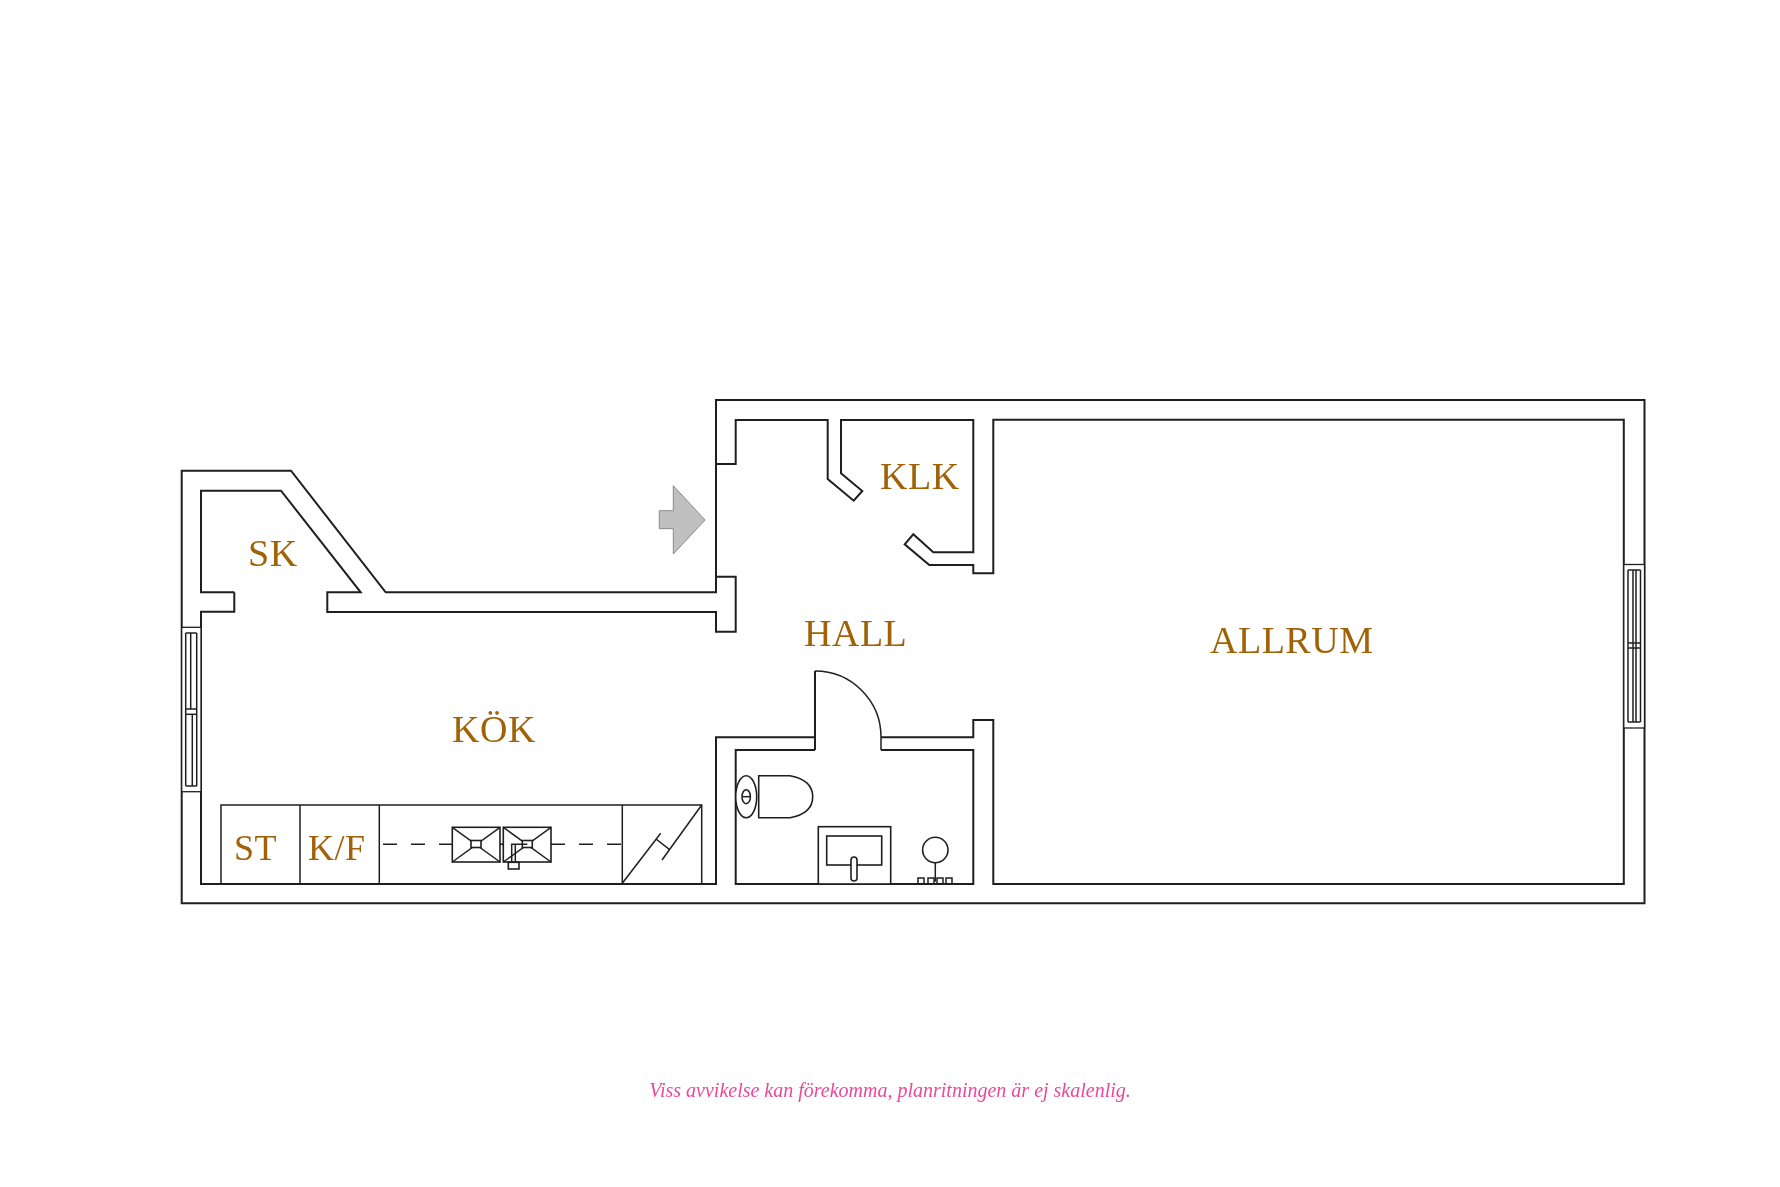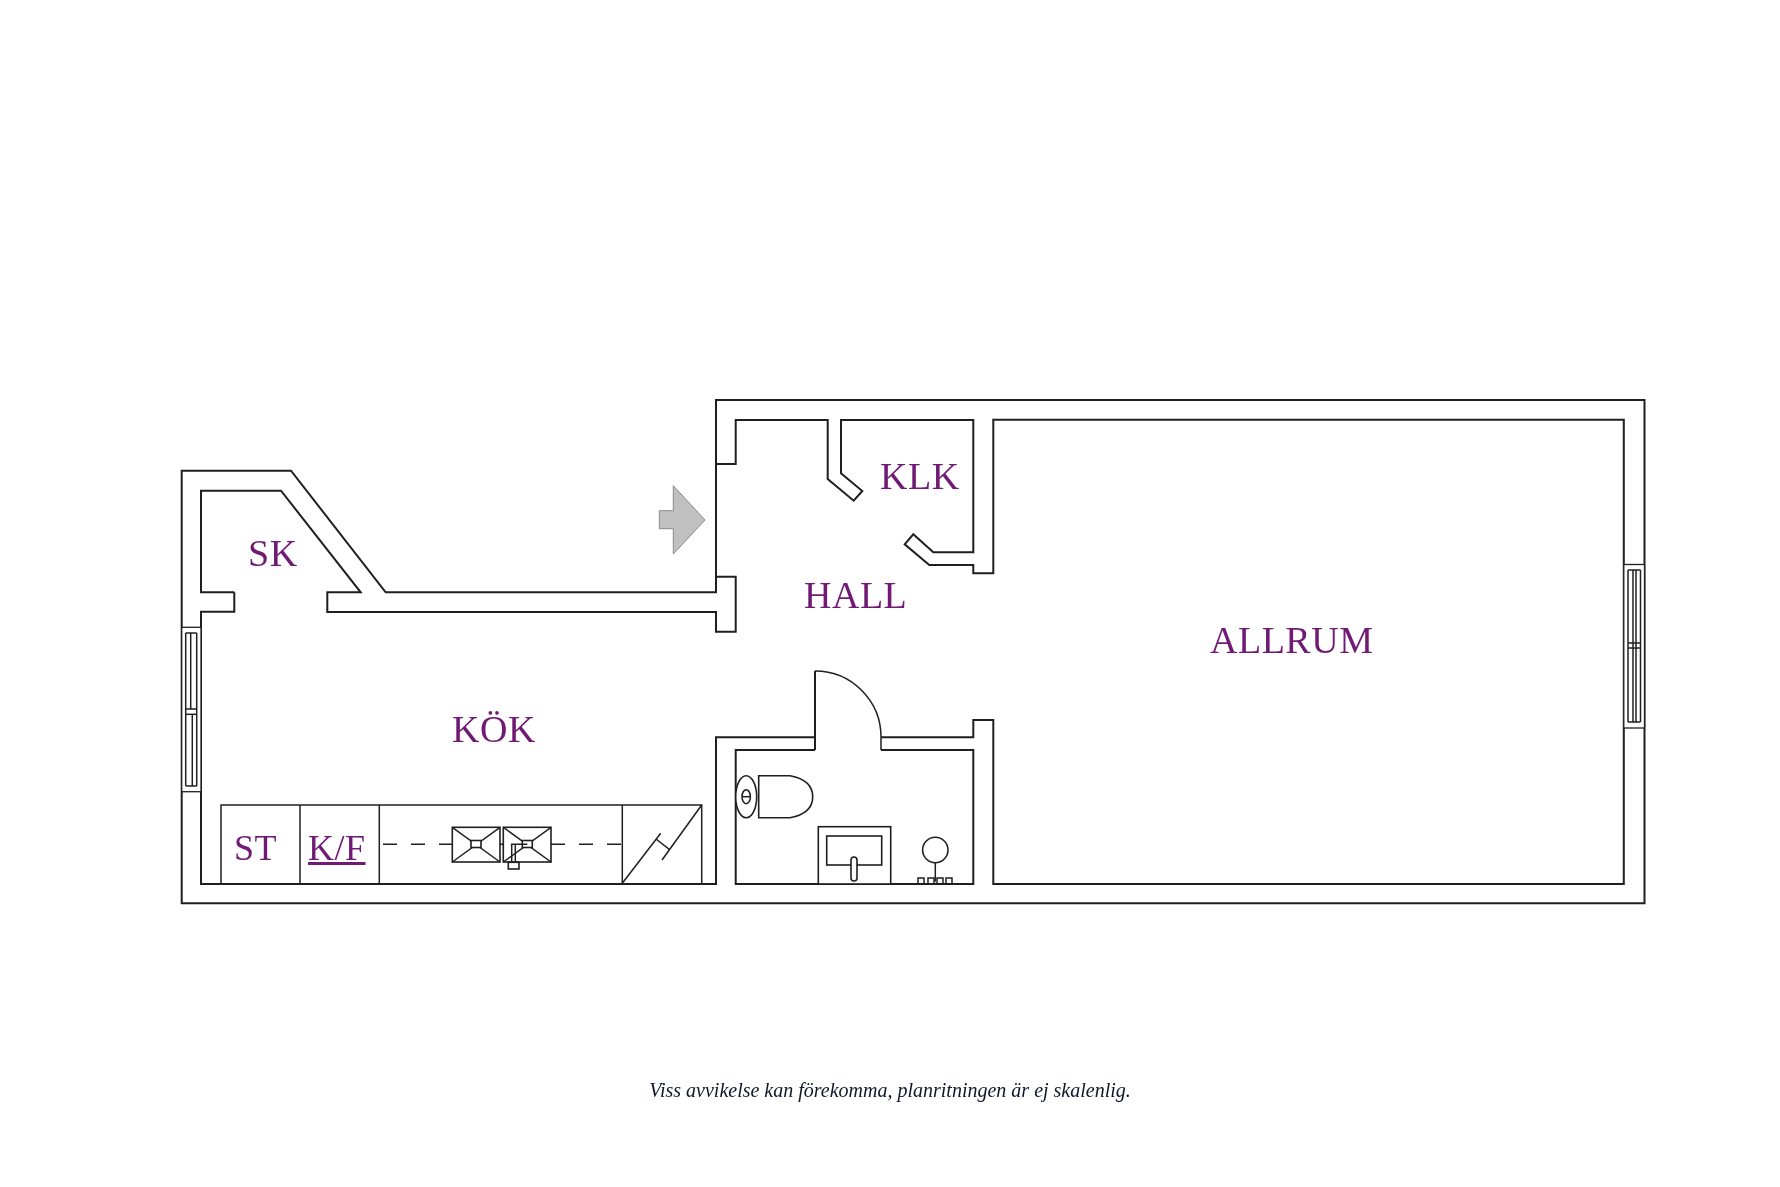--- a/index.html
+++ b/index.html
@@ -4,30 +4,30 @@
 <style>
   html, body { margin: 0; padding: 0; background: #ffffff; }
   body { width: 1780px; height: 1187px; position: relative; overflow: hidden; }
   #plan { position: absolute; left: 0; top: 0; }
   .wall { fill: none; stroke: #1f1f1f; stroke-width: 2; stroke-linejoin: miter; }
   .thin { fill: none; stroke: #1f1f1f; stroke-width: 1.5; }
   .fix  { fill: #ffffff; stroke: #1f1f1f; stroke-width: 1.6; }
   .dash { fill: none; stroke: #1f1f1f; stroke-width: 1.4; stroke-dasharray: 14 14; }
   .win  { fill: #ffffff; stroke: #1f1f1f; stroke-width: 1.3; }
   .label {
-    position: absolute; white-space: nowrap; color: #701a75;
+    position: absolute; white-space: nowrap; color: #a16207;
     font-family: "Liberation Serif", "DejaVu Serif", serif;
     line-height: 1; letter-spacing: 0.5px;
   }
   .room { font-size: 38px; }
   .fixture-label { font-size: 36px; }
   .caption {
     position: absolute; left: 0; width: 1780px; text-align: center; top: 1079px;
     font-family: "Liberation Serif", "DejaVu Serif", serif; font-style: italic;
-    font-size: 20px; color: #0f172a; white-space: nowrap;
+    font-size: 20px; color: #ec4899; white-space: nowrap;
   }
 </style>
 </head>
 <body>
 
 <svg id="plan" width="1780" height="1187" viewBox="0 0 1780 1187" xmlns="http://www.w3.org/2000/svg">
 
   <polygon class="wall" points="181.7,470.7 291,470.7 385.7,592.3 716,592.3 716,400 1644.5,400 1644.5,903.3 181.7,903.3"></polygon>
 
   <polyline class="wall" points="234.3,592.3 201,592.3 201,490.7 281,490.7 360.7,592.3 327.3,592.3 327.3,612 716,612 716,631.7 735.7,631.7 735.7,576.7 716,576.7"></polyline>
@@ -112,20 +112,20 @@
     <line class="thin" x1="935.3" y1="862.7" x2="935.3" y2="881.7"></line>
     <rect class="thin" x="918" y="878" width="6" height="6"></rect>
     <rect class="thin" x="928" y="878" width="6" height="6"></rect>
     <rect class="thin" x="937" y="878" width="6" height="6"></rect>
     <rect class="thin" x="946" y="878" width="6" height="6"></rect>
   </g>
 </svg>
 
 <div class="label room" style="left:248px; top:534px;">SK</div>
 <div class="label room" style="left:452px; top:710px;">KÖK</div>
-<div class="label room" style="left:804px; top:576px;">HALL</div>
+<div class="label room" style="left:804px; top:614px;">HALL</div>
 <div class="label room" style="left:880px; top:457px;">KLK</div>
 <div class="label room" style="left:1210px; top:621px;text-align:center;">ALLRUM</div>
 
 <div class="label fixture-label" style="left:234px; top:830px;">ST</div>
-<div class="label fixture-label" style="left:308px; top:830px;text-decoration:underline;">K/F</div>
+<div class="label fixture-label" style="left:308px; top:830px;">K/F</div>
 
 <div class="caption">Viss avvikelse kan förekomma, planritningen är ej skalenlig.</div>
 
 </body></html>

